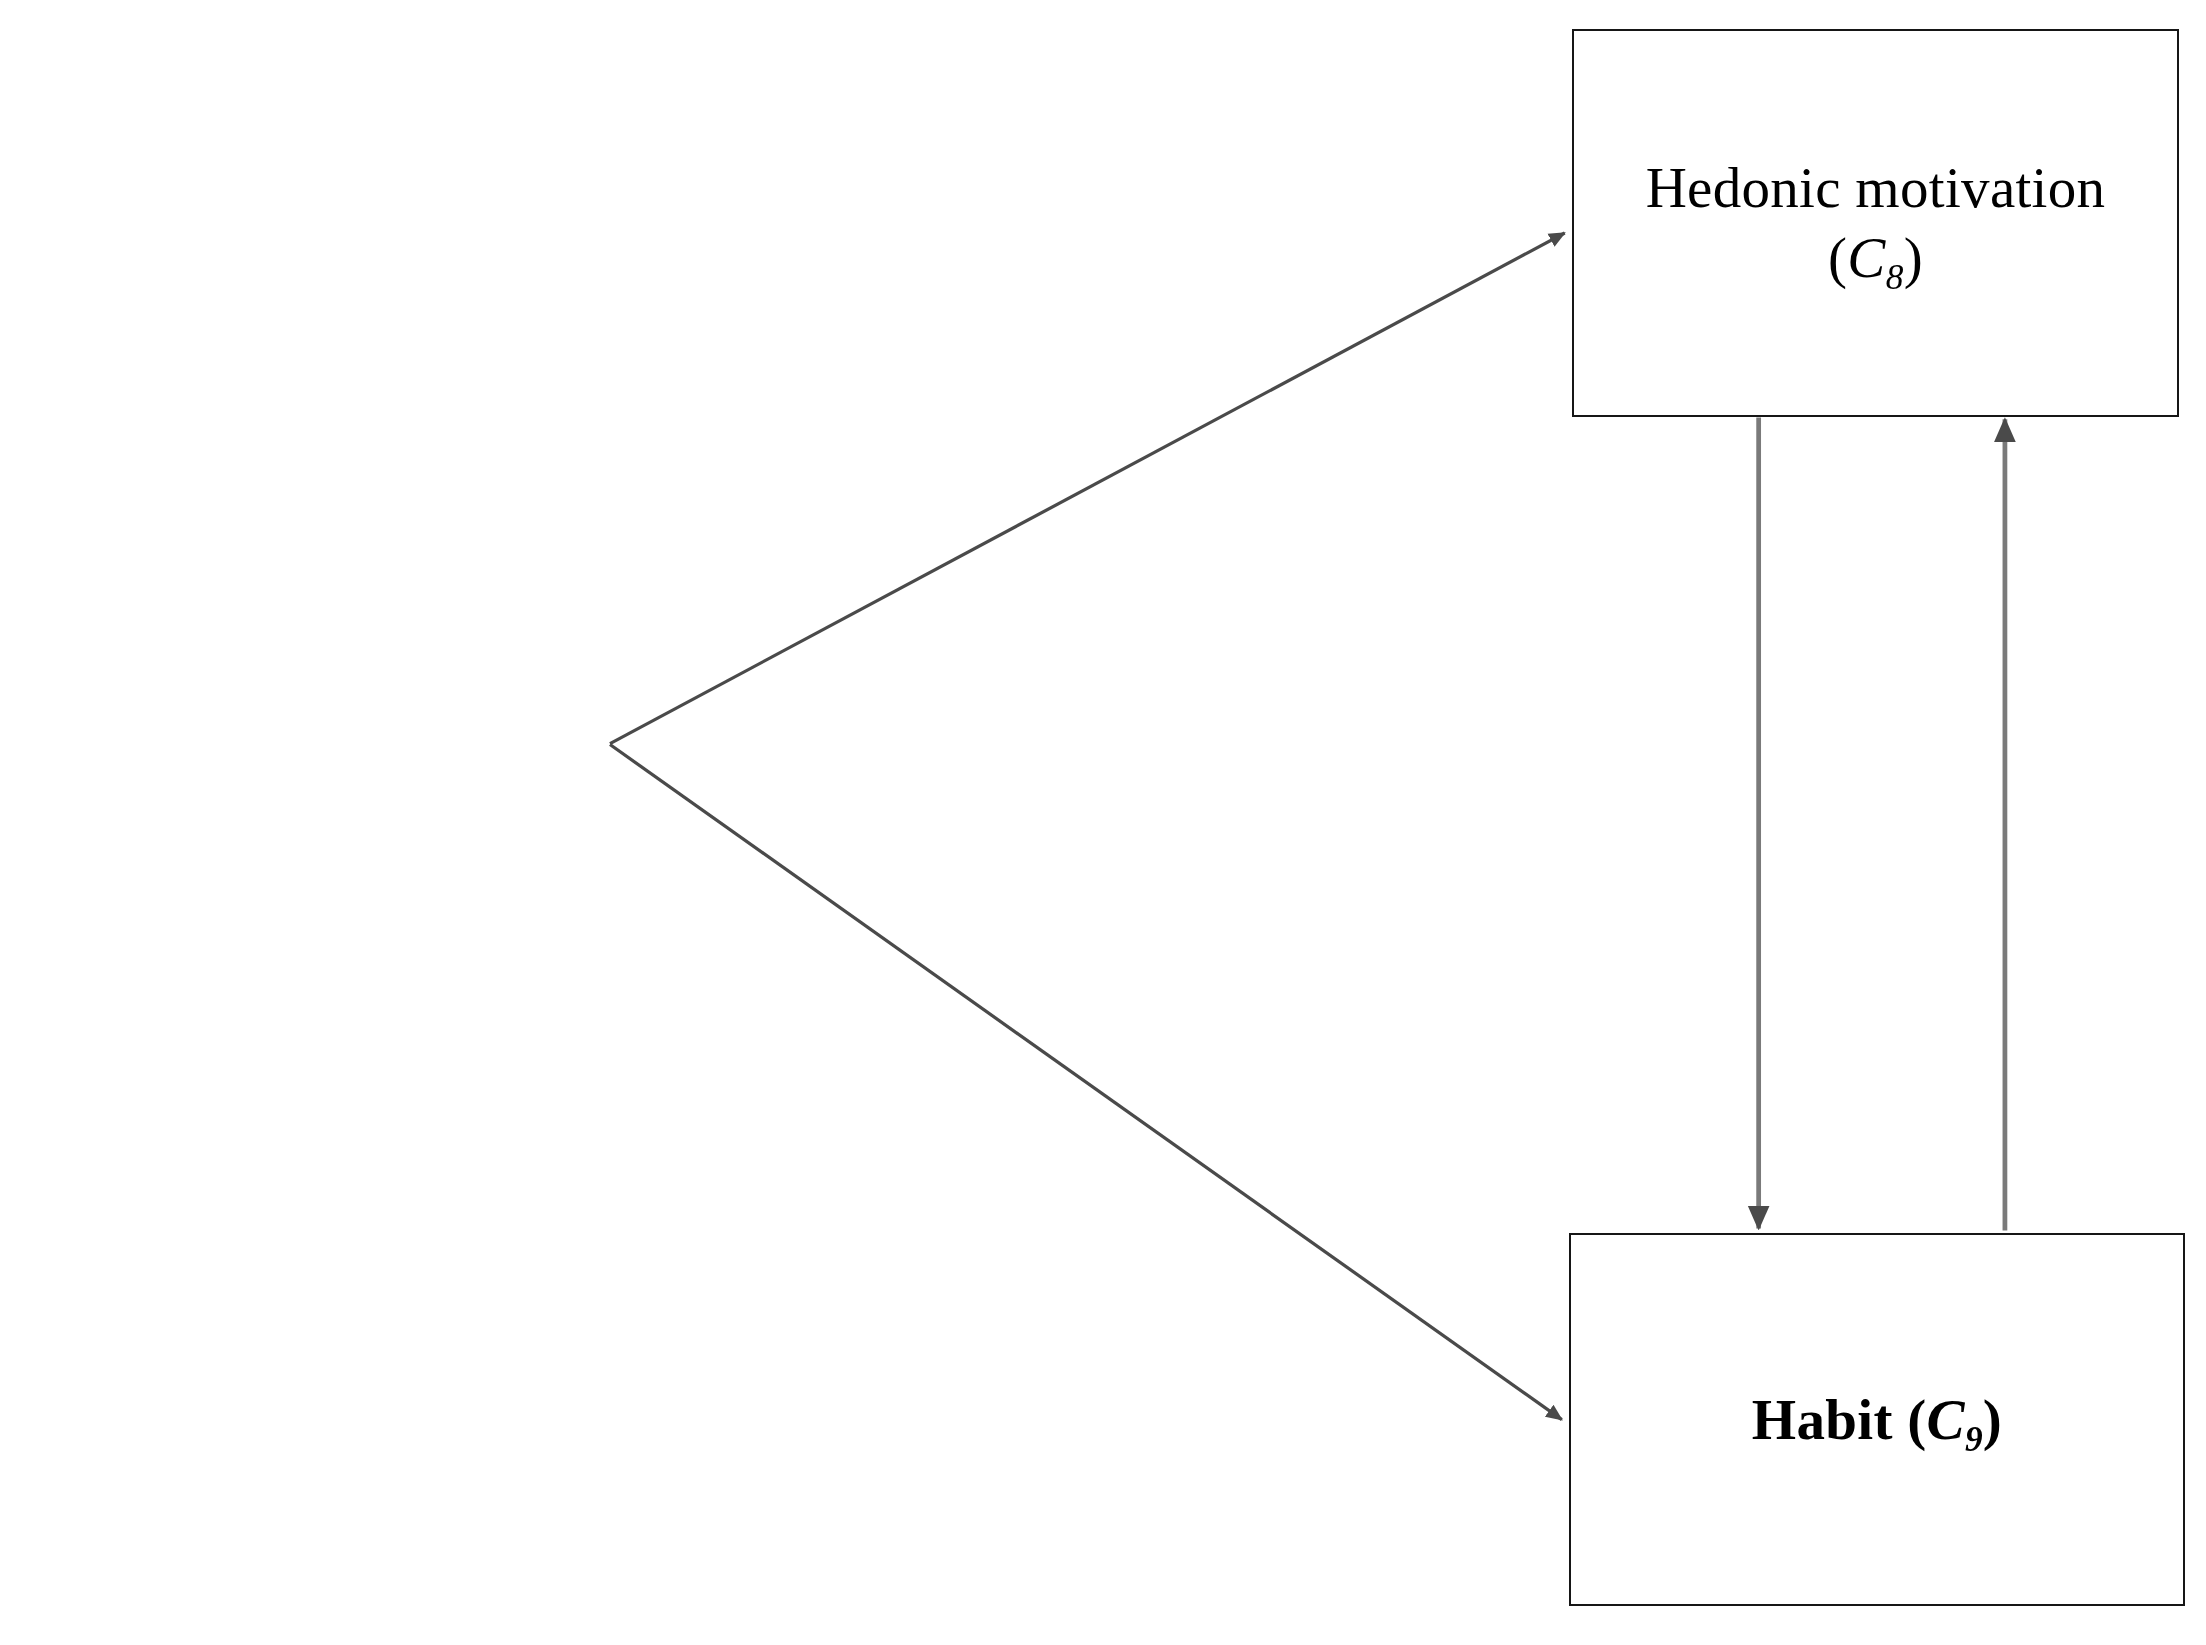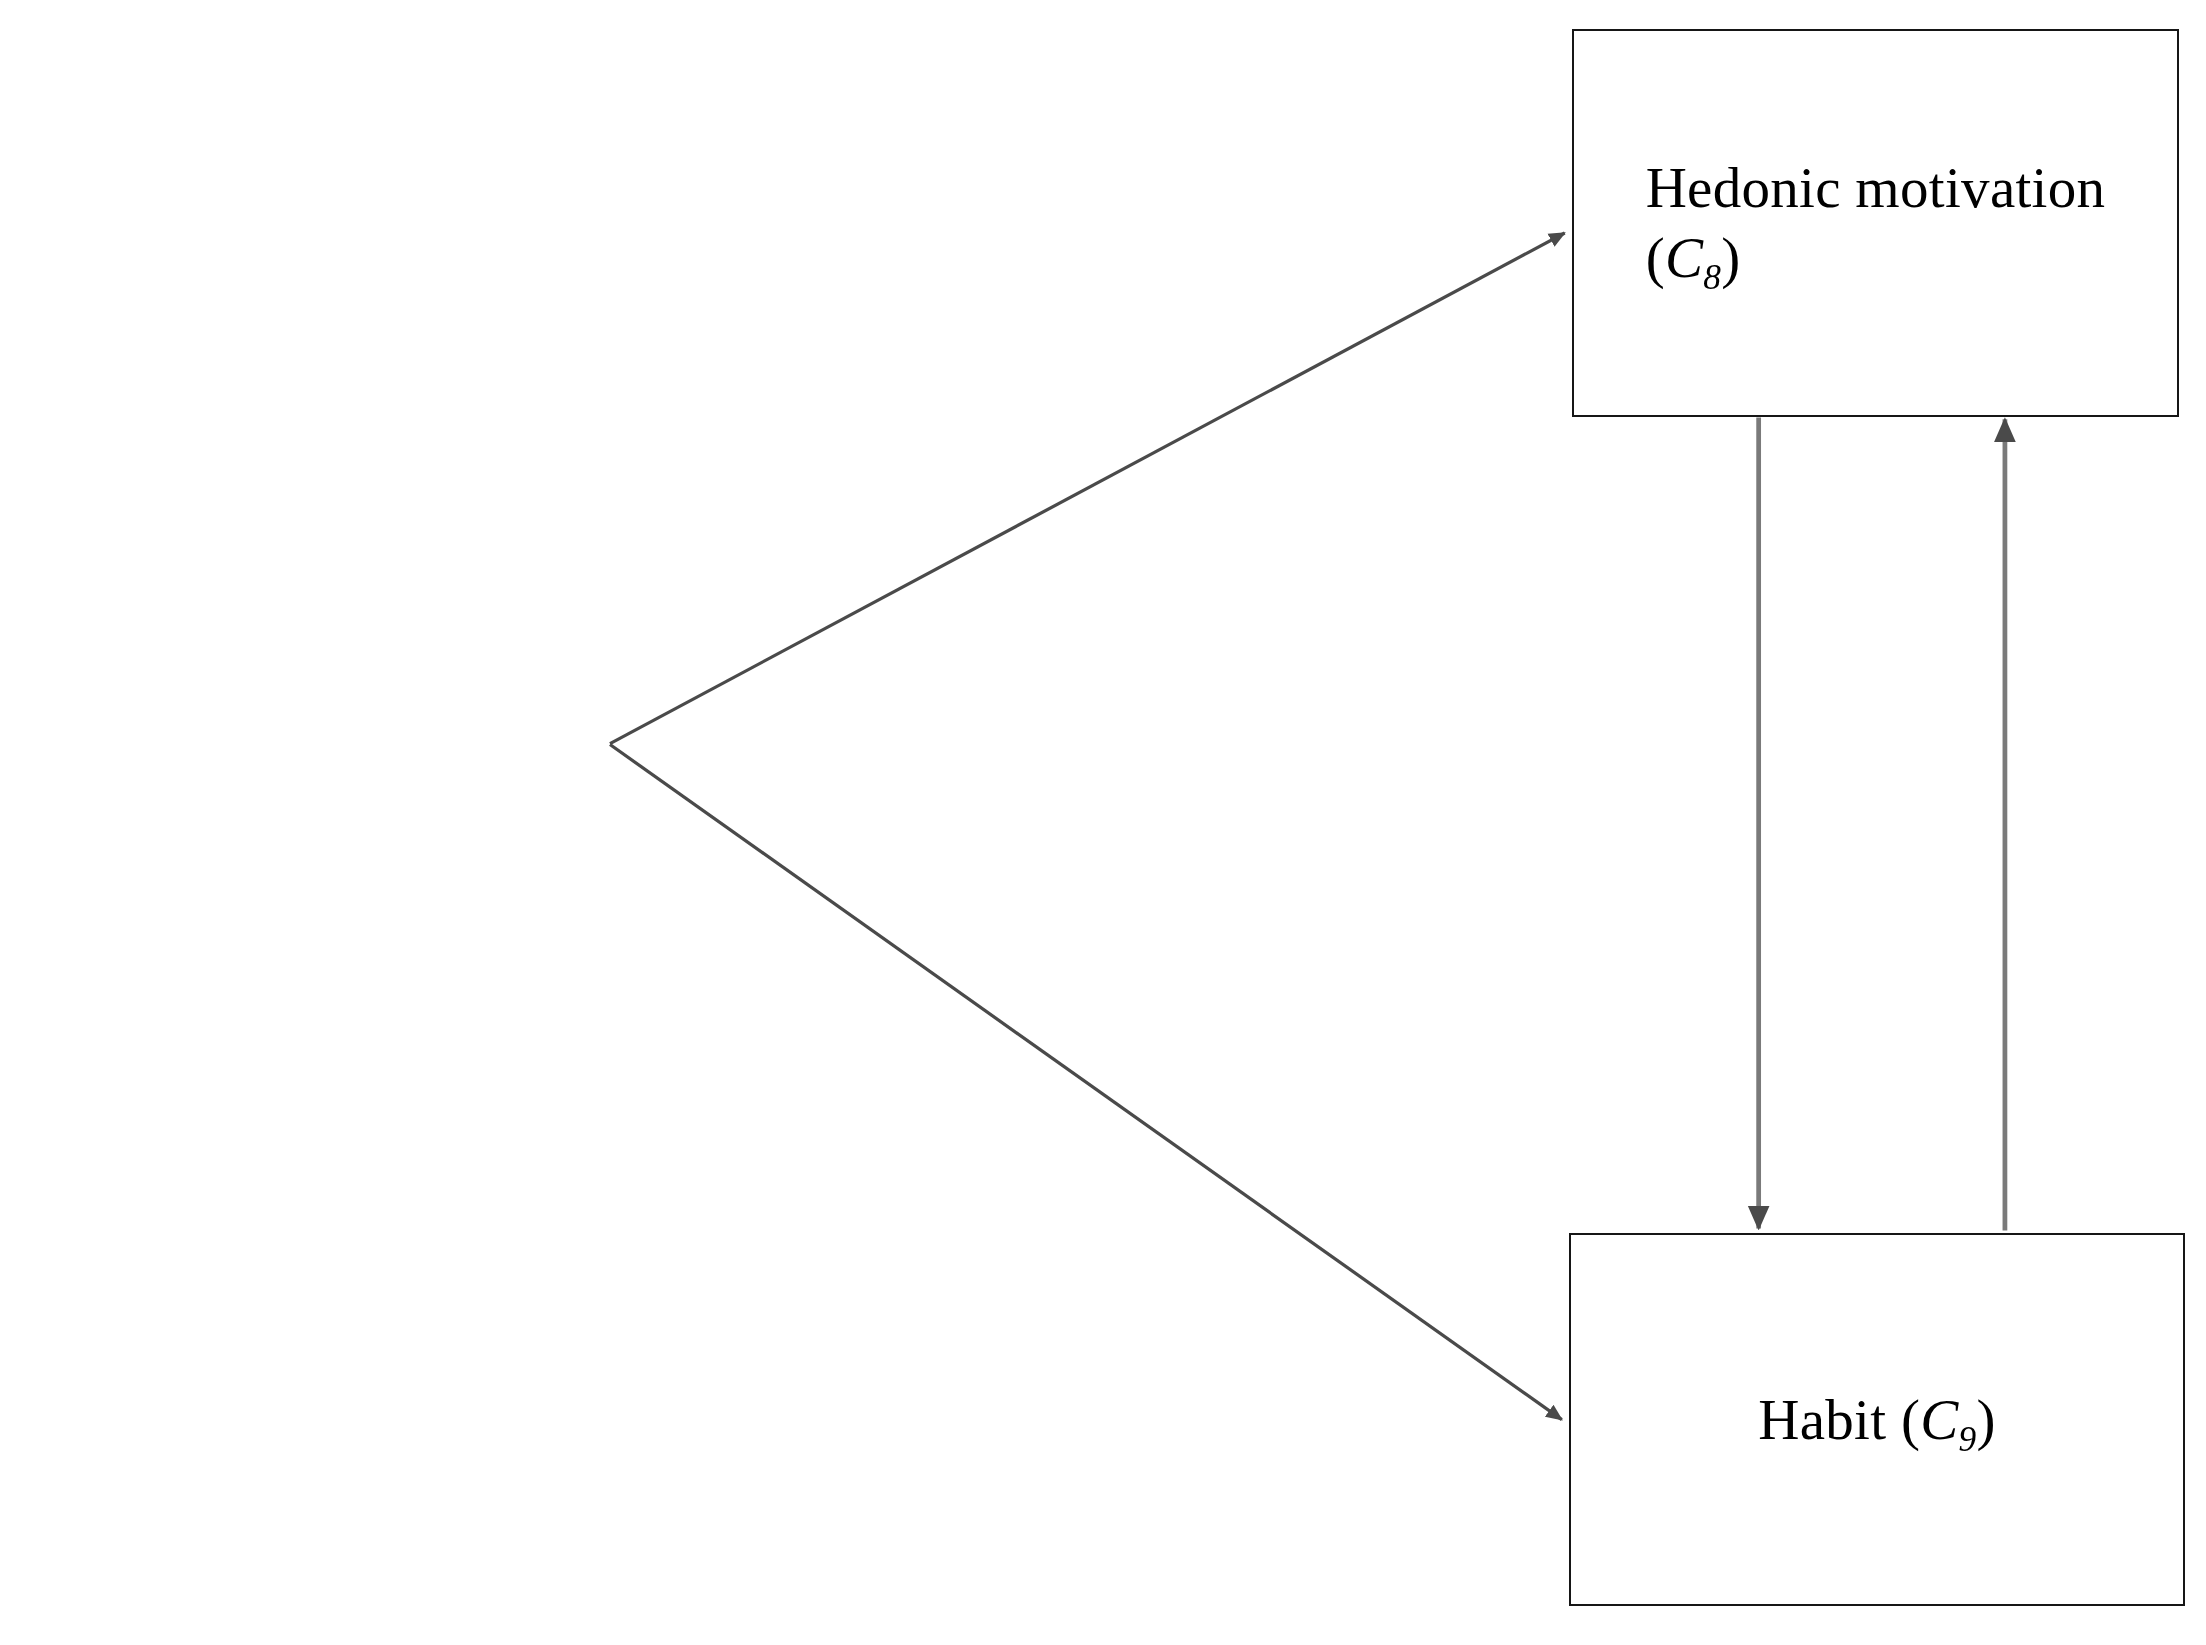--- a/index.html
+++ b/index.html
@@ -23,21 +23,21 @@
     height: 1645px;
   }
   .node {
     position: absolute;
     box-sizing: border-box;
     border: 2.9px solid #161616;
     background: #ffffff;
     display: flex;
     align-items: center;
     justify-content: center;
-    text-align: left;
+    text-align: center;
     z-index: 2;
   }
   .node-label {
     font-size: 57px;
     line-height: 1.22;
     color: #000000;
     letter-spacing: 0.3px;
     padding: 0 25px;
   }
   .node-label .var {
@@ -61,20 +61,21 @@
     left: 1572px;
     top: 28.5px;
     width: 607px;
     height: 388px;
   }
   #node-habit {
     left: 1569px;
     top: 1233px;
     width: 616px;
     height: 373px;
+    font-weight: bold;
   }
 </style>
 </head>
 <body>
 
 <div id="canvas">
 
   <svg id="edges" viewBox="0 0 2320 1730" width="2207" height="1645" xmlns="http://www.w3.org/2000/svg">
     <defs>
       <marker id="arrow" viewBox="0 0 10 10" refX="9.2" refY="5" markerWidth="5.2" markerHeight="5.2" orient="auto-start-reverse">

